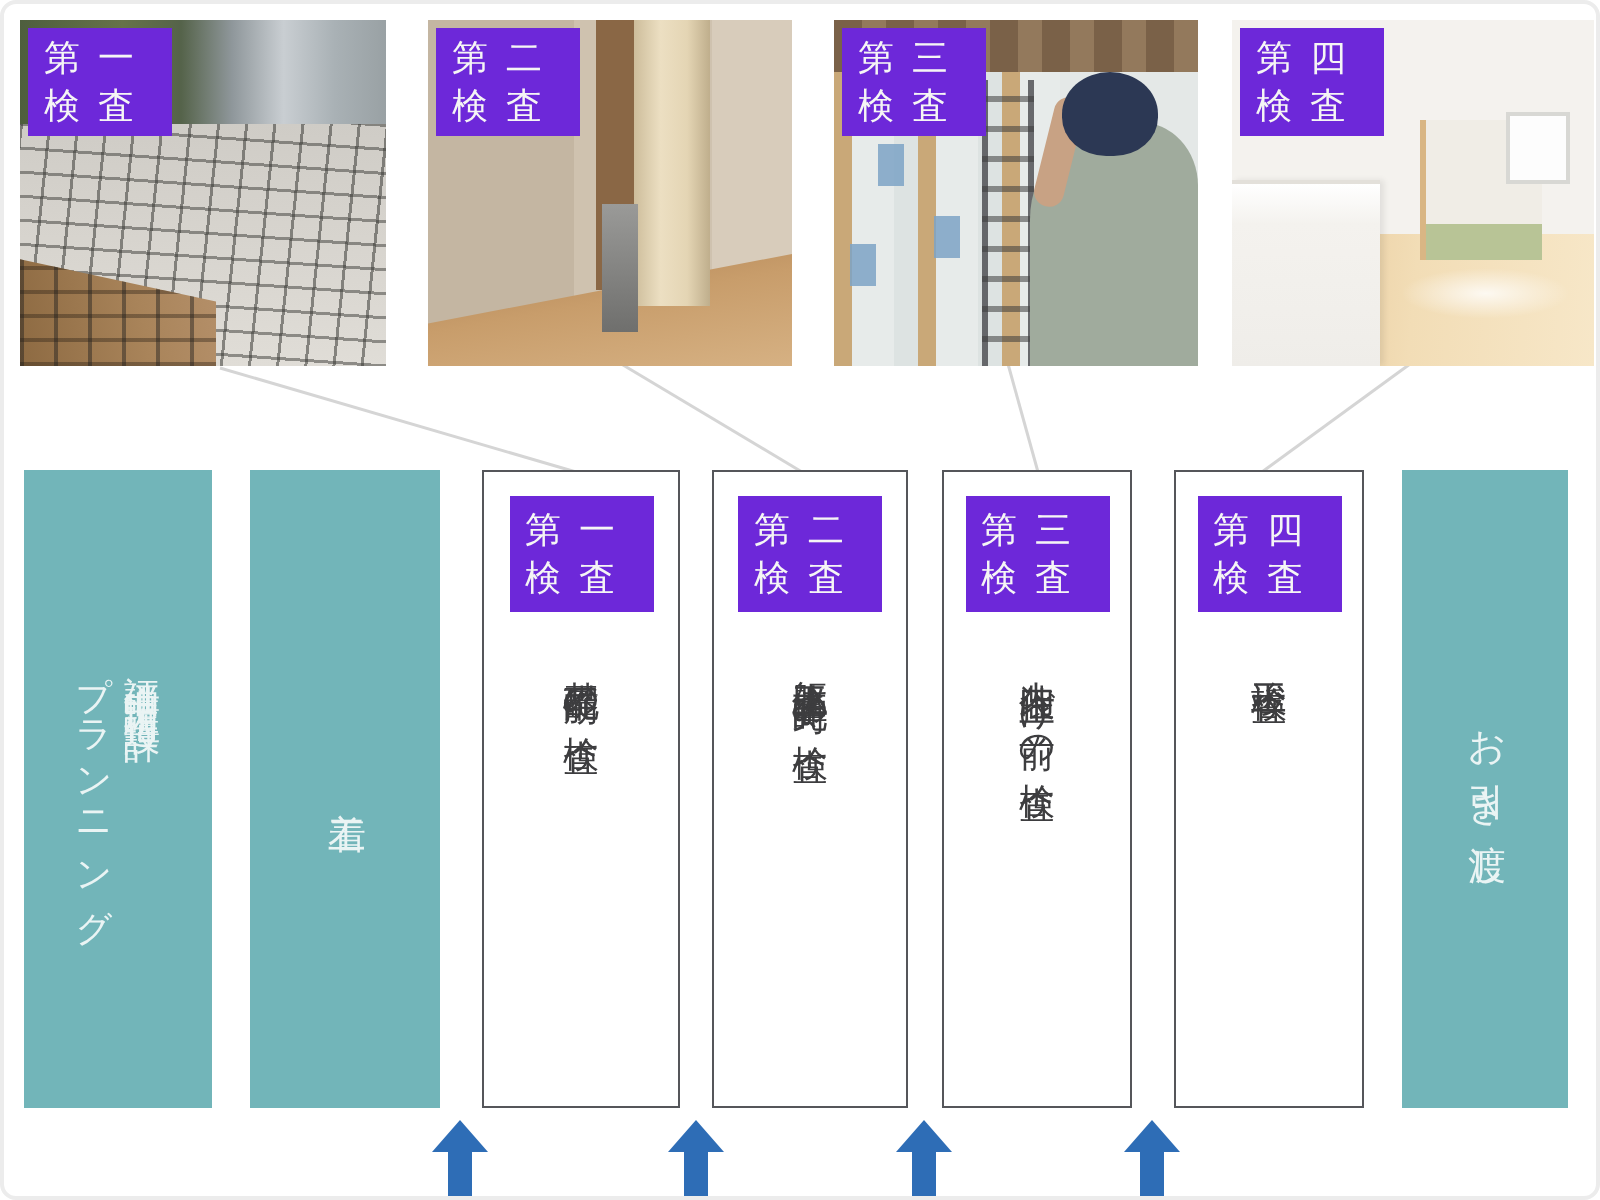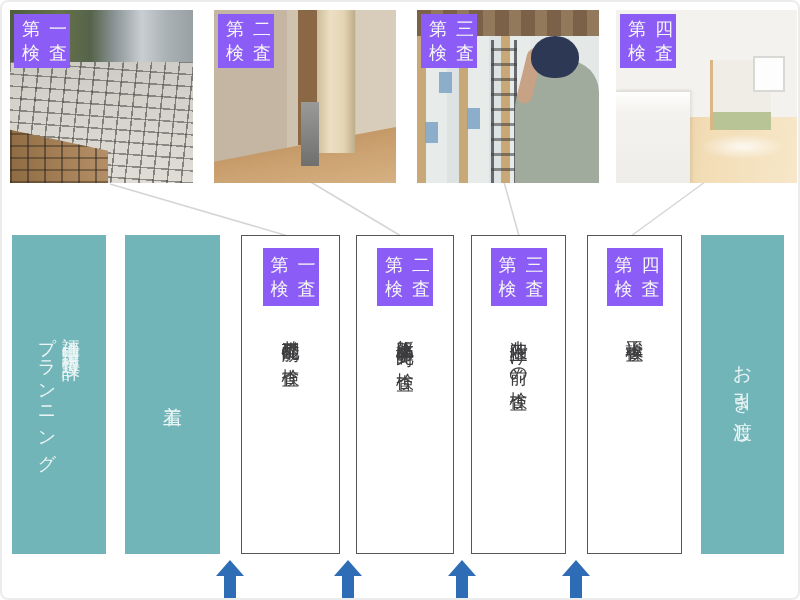--- a/index.html
+++ b/index.html
@@ -61,21 +61,21 @@
       linear-gradient(95deg,#e2bf8e,#f2ddb6 50%,#f7e7c8);}
   .p4-counter{left:0;top:80px;width:74px;bottom:0;
     background:linear-gradient(180deg,#ffffff,#f4f2ee 22%,#efede9);
     border-top:2px solid #e3e0da;box-shadow:2px 0 3px rgba(0,0,0,.08);}
   .p4-opening{left:94px;top:50px;width:58px;height:70px;
     background:linear-gradient(180deg,#f0ede6 0 74%,#b8c496 74%);
     border-left:3px solid #d9b684;}
   .p4-window{right:12px;top:46px;width:28px;height:32px;background:#fdfdfd;
     border:2px solid #d8d8d4;}
   
-  .badge{background:#8b5cf6;color:#f5f5f5;width:56px;height:54px;
+  .badge{background:#6d28d9;color:#f5f5f5;width:72px;height:54px;
     font-size:18px;line-height:24px;padding-top:3px;box-sizing:border-box;}
   .badge .r{letter-spacing:9px;padding-left:8px;white-space:nowrap;}
   .photo .badge{position:absolute;left:4px;top:4px;}
   
   .col{position:absolute;top:233px;height:319px;box-sizing:border-box;}
   .teal{background:#72b5b9;color:#eaf4f4;display:flex;align-items:center;justify-content:center;}
   .vtext{writing-mode:vertical-rl;letter-spacing:4px;font-size:19px;}
   .vtext .ln{display:block;}
   #col-planning .vtext{font-size:18px;letter-spacing:3px;}
   .ibox{background:#fff;border:1px solid #55565a;display:flex;flex-direction:column;align-items:center;}

